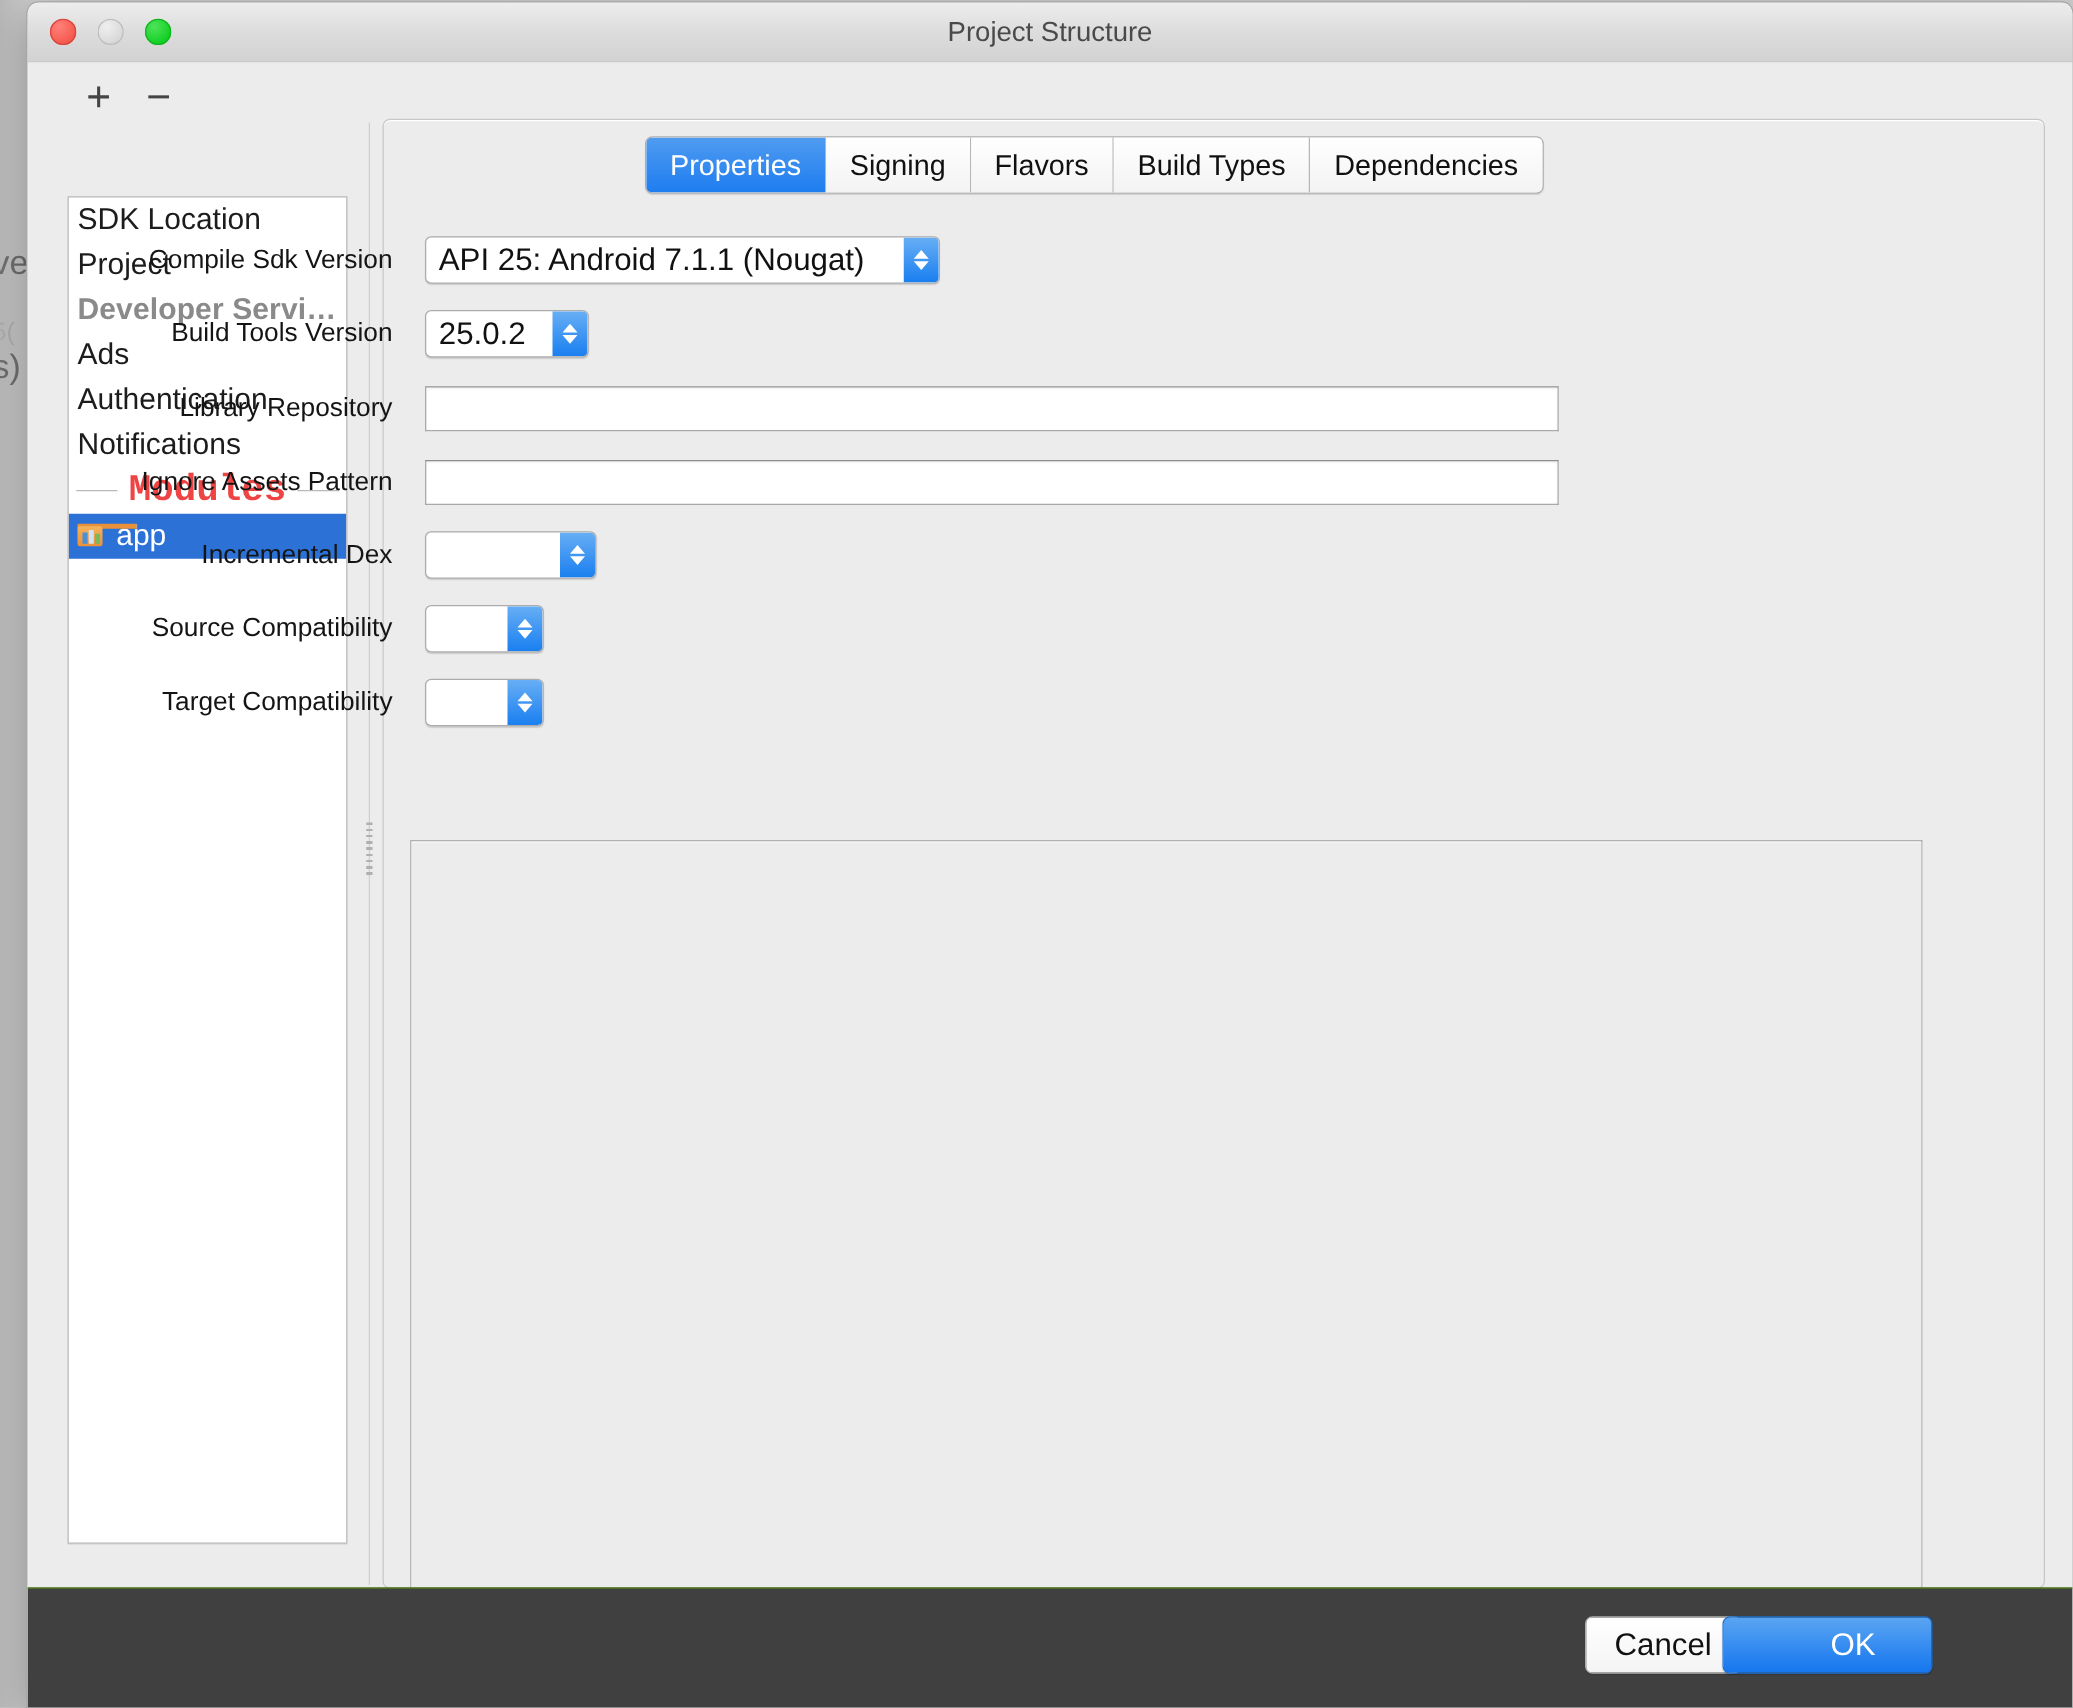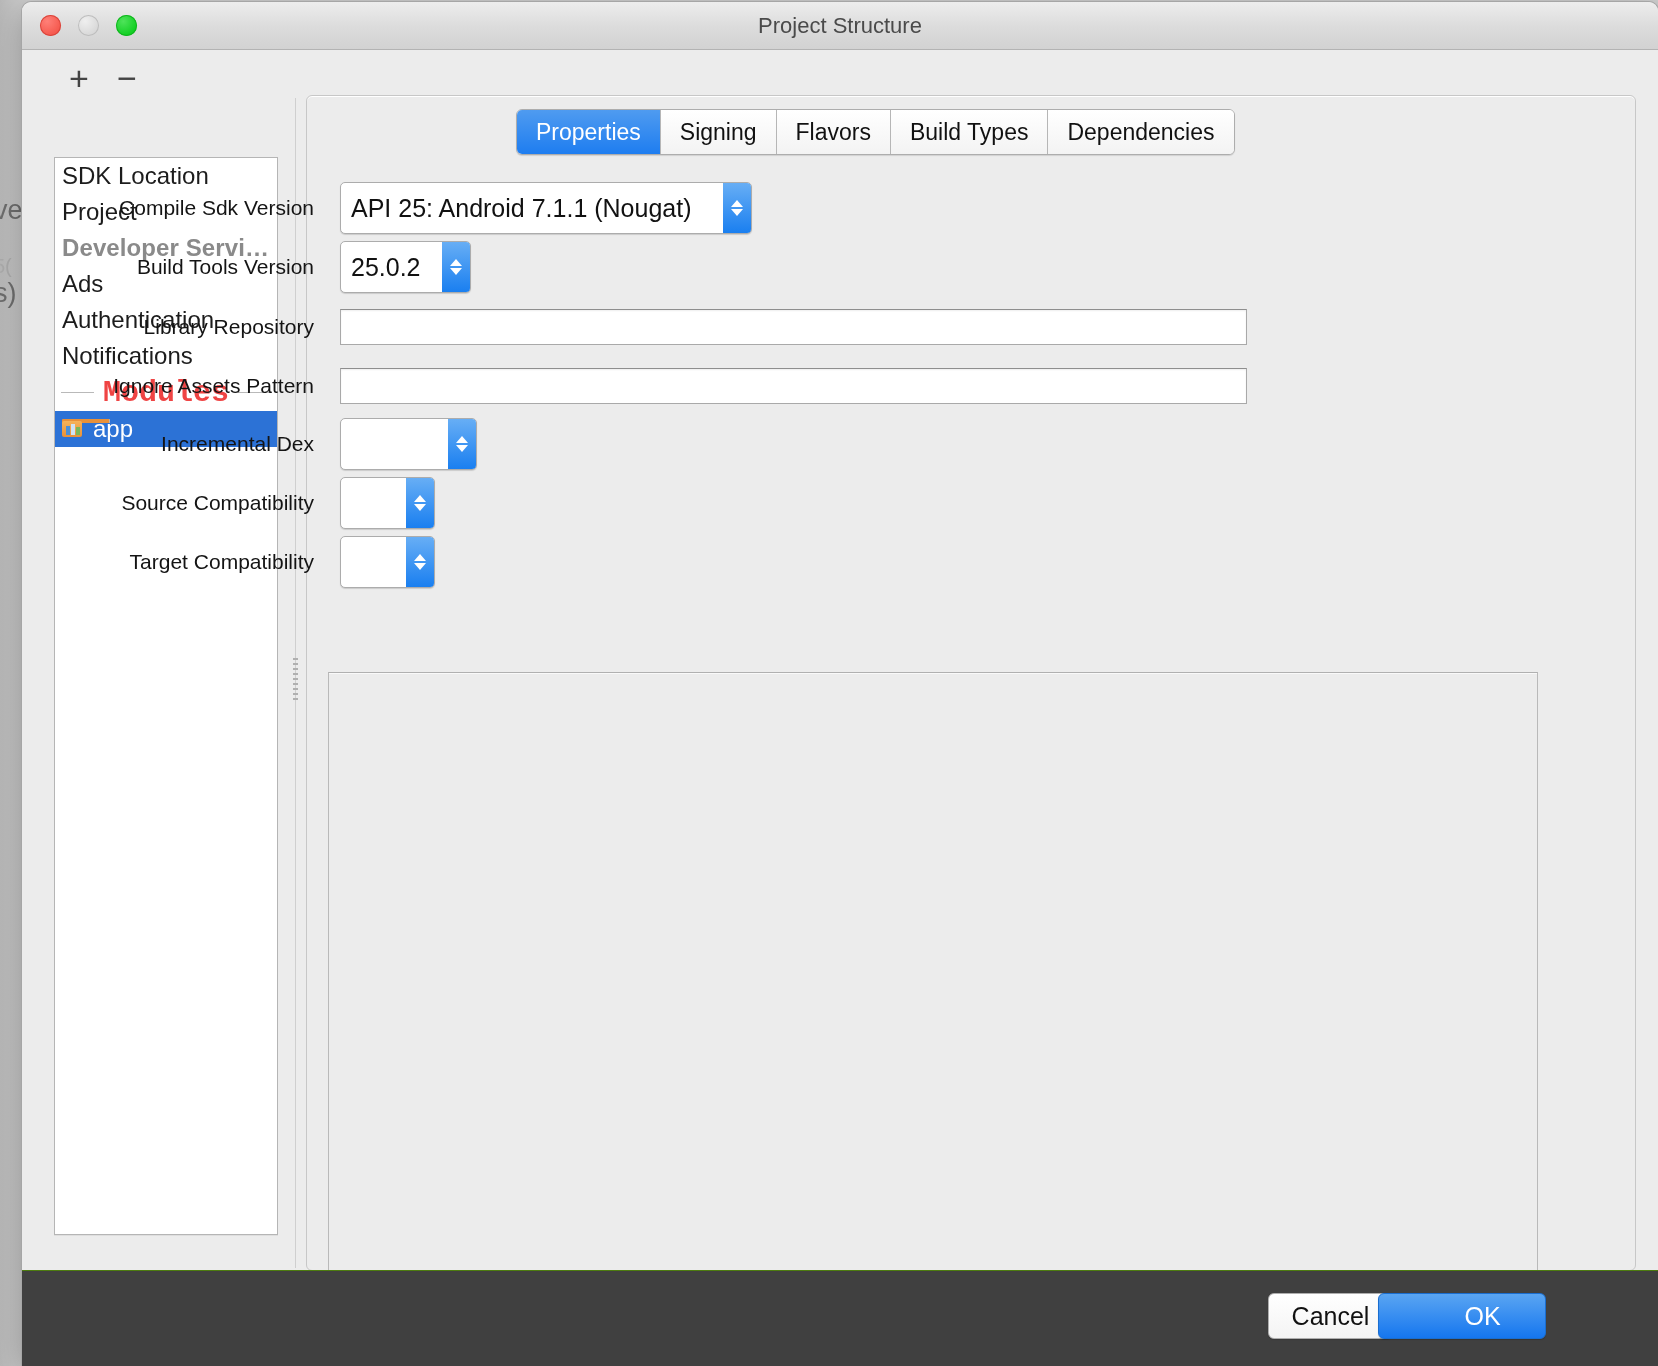--- a/index.html
+++ b/index.html
@@ -251,21 +251,21 @@
     padding: 0 8px;
     box-sizing: border-box;
     display: flex; align-items: center;
     font-family: "Liberation Sans", sans-serif;
   }
 
   
   .combo {
     display: inline-flex;
     align-items: stretch;
-    height: 52px;
+    height: 38px;
     border-radius: 5px;
     background: #fff;
     border: 1px solid #acacac;
     box-shadow: 0 1px 1px rgba(0,0,0,.14);
     overflow: hidden;
     box-sizing: border-box;
   }
   .combo .value {
     display: flex; align-items: center;
     padding: 0 10px;

